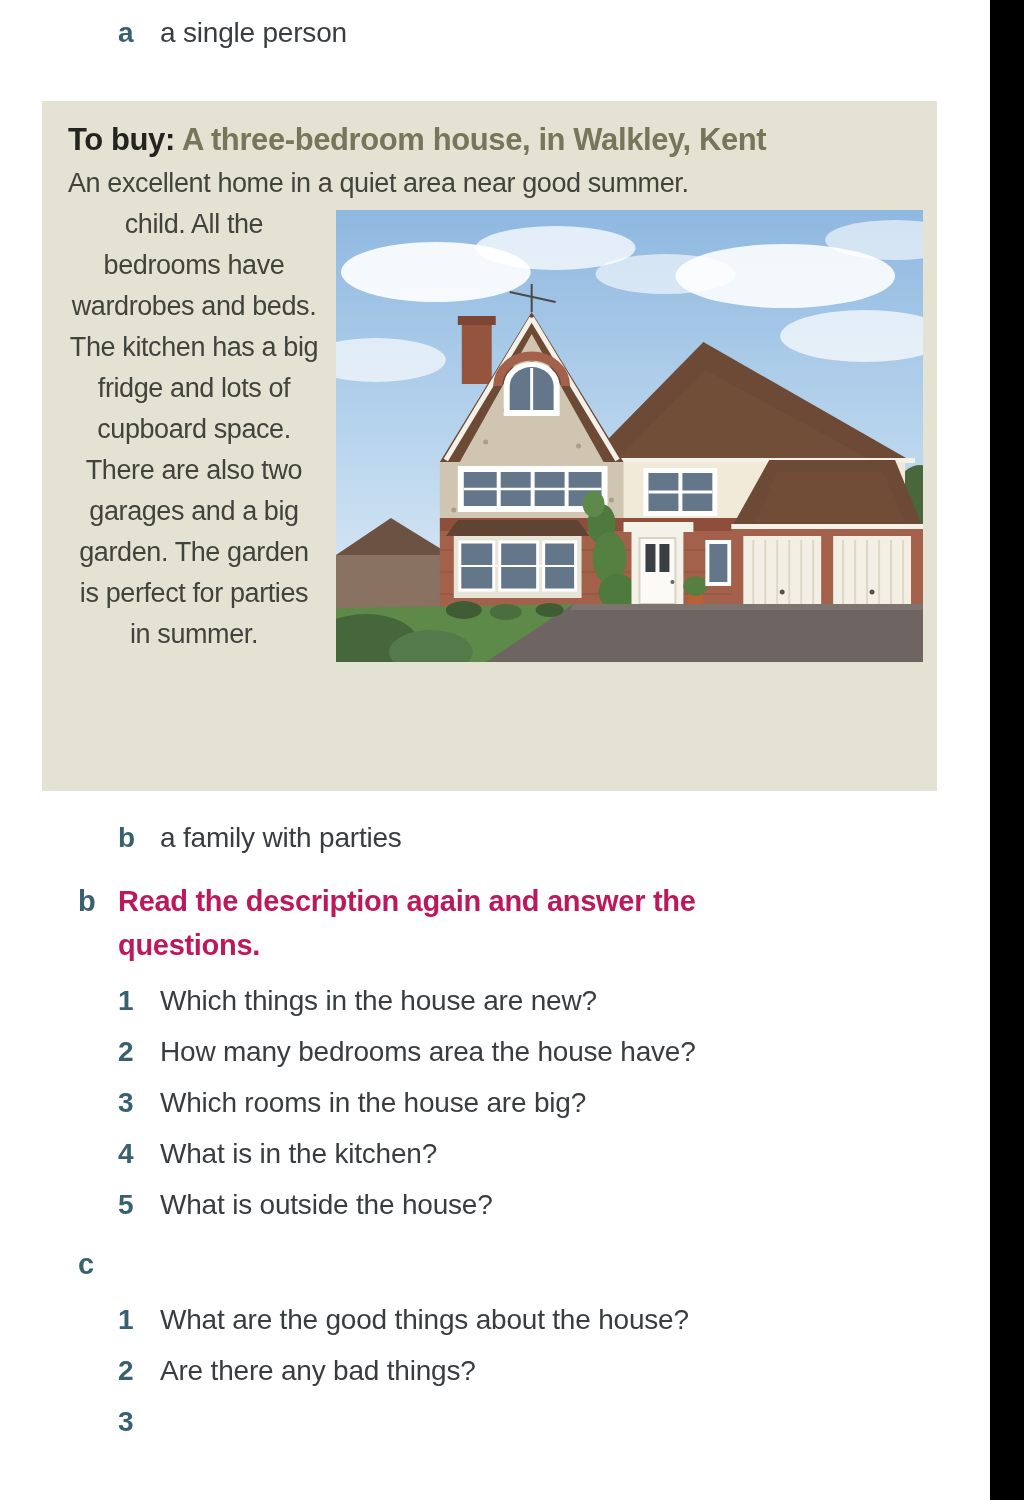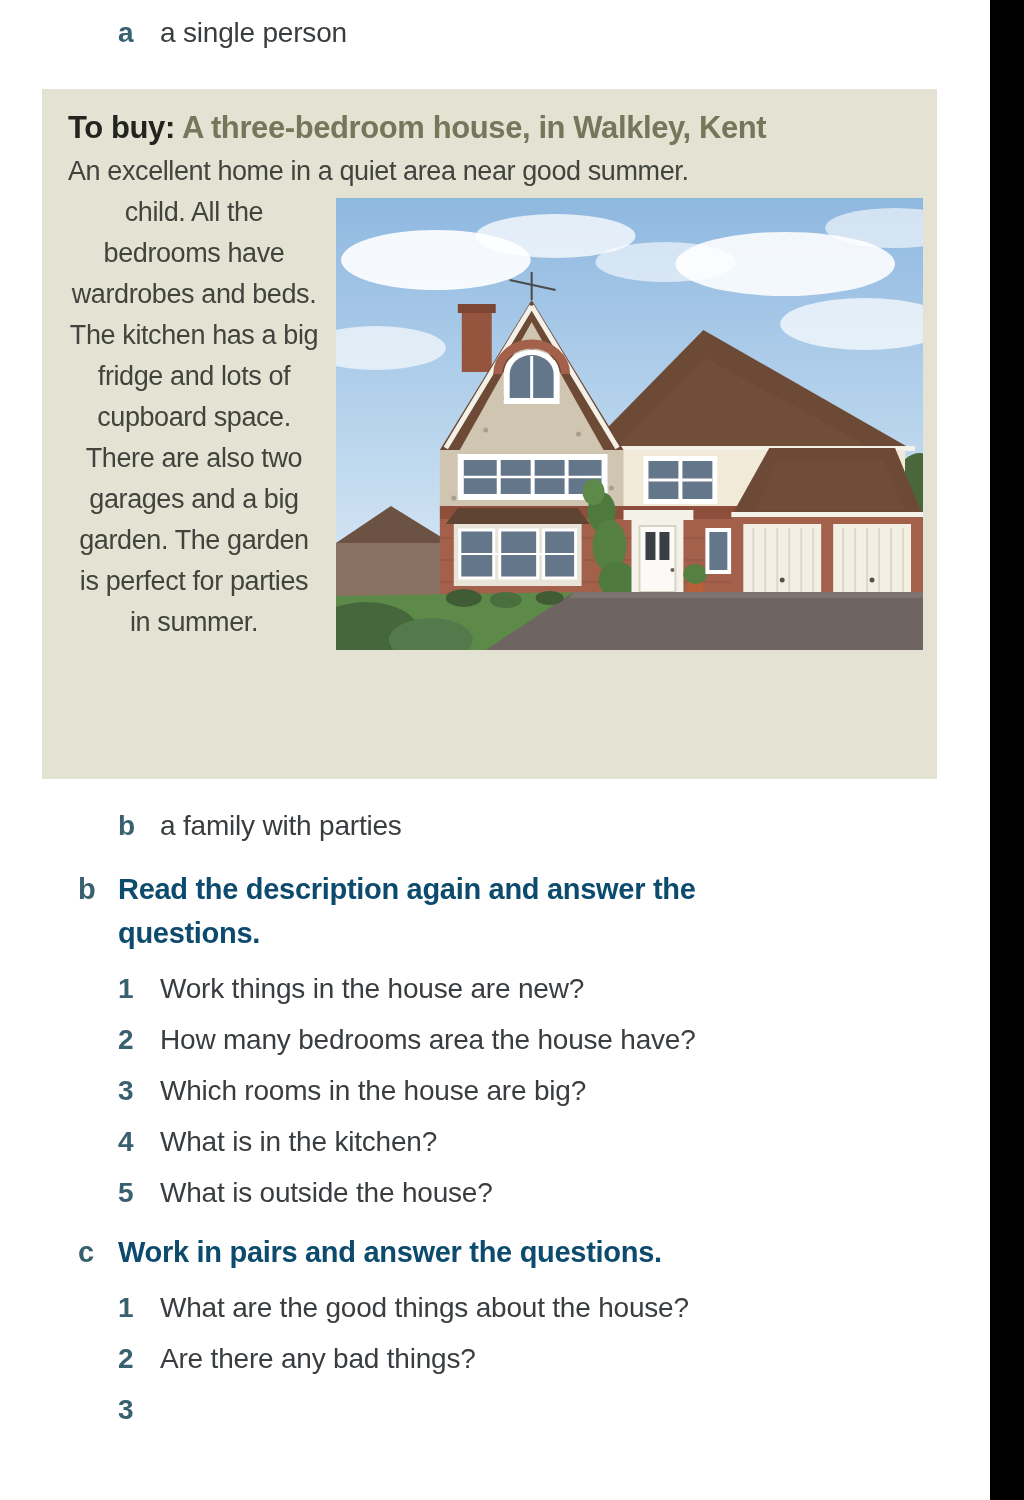--- a/index.html
+++ b/index.html
@@ -28,21 +28,21 @@
     line-height:34px;
   }
   .option-row .letter {
     width:42px;
     font-weight:bold;
     color:#38606f;
   }
 
   
   .advert {
-    margin:39px 0 0 42px;
+    margin:51px 0 0 42px;
     width:895px;
     height:690px;
     background:#e4e3d3;
     padding:20px 14px 0 26px;
     color:#41443c;
     overflow:hidden;
   }
   .advert-title {
     font-size:31px;
     font-weight:bold;
@@ -78,21 +78,21 @@
     letter-spacing:-0.3px;
   }
   .ex-head .letter {
     width:40px;
     font-weight:bold;
     color:#38606f;
     flex:none;
   }
   .ex-head .instruction {
     font-weight:bold;
-    color:#0c4a6e;
+    color:#be185d;
     max-width:640px;
   }
   .q-list { margin-left:40px; margin-top:20px; }
   .q-row {
     display:flex;
     font-size:28px;
     line-height:28px;
     letter-spacing:-0.2px;
     color:#393d40;
     margin-bottom:23px;
@@ -294,21 +294,21 @@
   </div>
 
   <div class="exercise mt-exb">
     <div class="ex-head">
       <span class="letter">b</span>
       <span class="instruction">Read the description again and answer the questions.</span>
     </div>
     <div class="q-list">
       <div class="q-row">
         <span class="num">1</span>
-        <span>Work things in the house are new?</span>
+        <span>Which things in the house are new?</span>
       </div>
       <div class="q-row">
         <span class="num">2</span>
         <span>How many bedrooms area the house have?</span>
       </div>
       <div class="q-row">
         <span class="num">3</span>
         <span>Which rooms in the house are big?</span>
       </div>
       <div class="q-row">
@@ -318,21 +318,20 @@
       <div class="q-row">
         <span class="num">5</span>
         <span>What is outside the house?</span>
       </div>
     </div>
   </div>
 
   <div class="exercise mt-exc">
     <div class="ex-head">
       <span class="letter">c</span>
-      <span class="instruction">Work in pairs and answer the questions.</span>
     </div>
     <div class="q-list">
       <div class="q-row">
         <span class="num">1</span>
         <span>What are the good things about the house?</span>
       </div>
       <div class="q-row">
         <span class="num">2</span>
         <span>Are there any bad things?</span>
       </div>

